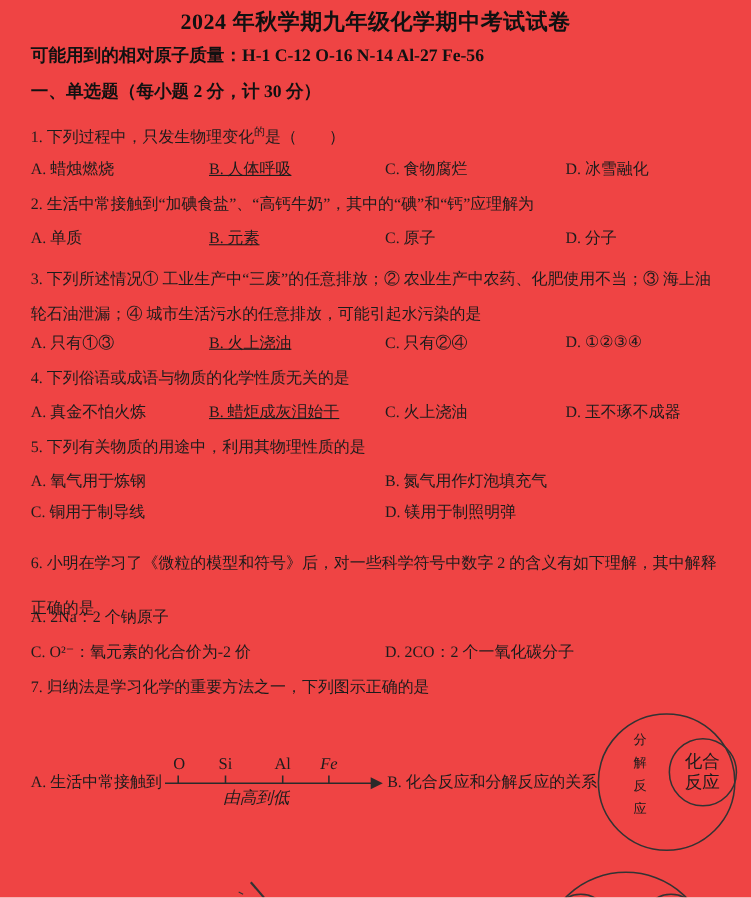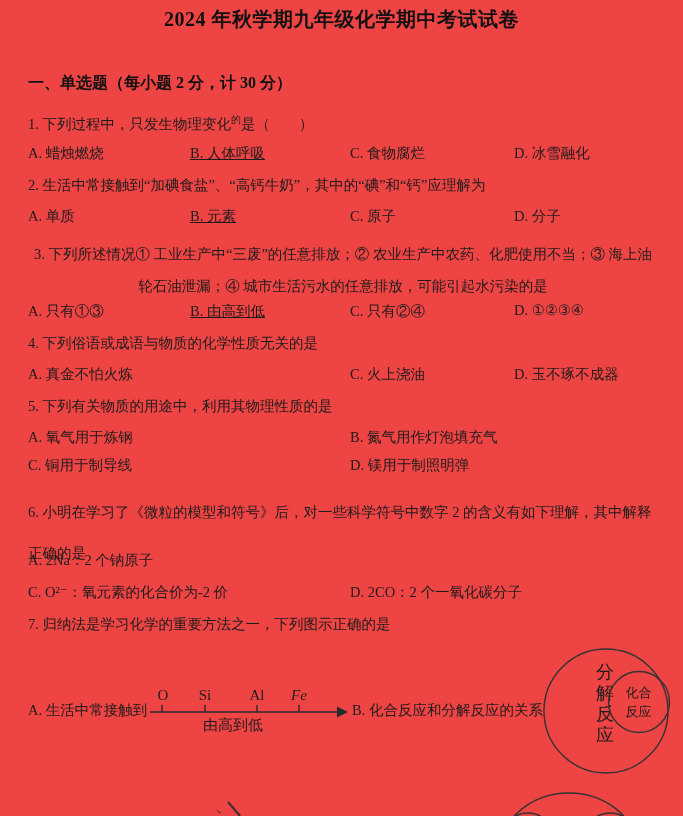--- a/index.html
+++ b/index.html
@@ -35,70 +35,72 @@
     font-size: 14.5px;
     width: 630px;
     white-space: normal;
   }
   .bold { font-weight: 700; font-size: 16px; color: #111; }
   .optrow { position: absolute; left: 0; width: 651px; height: 22px; }
   .opt { position: absolute; font-size: 14.5px; white-space: nowrap; }
   .c1 { left: 28px; } .c2 { left: 190px; text-decoration: underline; } .c3 { left: 350px; } .c4 { left: 514px; }
   .sup { font-size: 10px; vertical-align: 6px; }
   .ticklabel { position: absolute; font-size: 15px; width: 22px; text-align: center; }
-  .axiscaption { position: absolute; font-size: 15px; }
+  .axiscaption { position: absolute; font-size: 15px; font-style: italic; }
   .venn-outer-label {
-    position: absolute; left: 596px; top: 662px;
-    width: 18px; font-size: 18px; line-height: 21px;
-    word-break: break-all; text-align: center;
+    position: absolute; left: 570px; top: 662px;
+    width: 18px; font-size: 12px; line-height: 21px;
+    word-break: break-all; text-align: right;
   }
   .venn-inner-label {
     position: absolute; left: 622px; top: 683px;
-    width: 33px; font-size: 13px; line-height: 19px;
+    width: 33px; font-size: 16px; line-height: 19px;
     word-break: break-all; text-align: center;
   }
   .diagrams { position: absolute; left: 0; top: 0; width: 683px; height: 816px; pointer-events: none; }
 </style>
 </head>
 <body>
 
 <div class="page">
 
   <h1 class="title">2024 年秋学期九年级化学期中考试试卷</h1>
 
+  <div class="line bold" style="top:40px">可能用到的相对原子质量：H-1 C-12 O-16 N-14 Al-27 Fe-56</div>
 
   <div class="line bold" style="top:73px">一、单选题（每小题 2 分，计 30 分）</div>
 
   <div class="line" style="top:113px"><span>1. 下列过程中，只发生物理变化</span><span class="sup">的</span><span>是（　　）</span></div>
   <div class="optrow" style="top:144px">
     <span class="opt c1">A. 蜡烛燃烧</span>
     <span class="opt c2">B. 人体呼吸</span>
     <span class="opt c3">C. 食物腐烂</span>
     <span class="opt c4">D. 冰雪融化</span>
   </div>
 
   <div class="line" style="top:176px">2. 生活中常接触到“加碘食盐”、“高钙牛奶”，其中的“碘”和“钙”应理解为</div>
   <div class="optrow" style="top:207px">
     <span class="opt c1">A. 单质</span>
     <span class="opt c2">B. 元素</span>
     <span class="opt c3">C. 原子</span>
     <span class="opt c4">D. 分子</span>
   </div>
 
-  <div class="wrapline" style="top:238px; line-height:32px;text-align:center;">3. 下列所述情况① 工业生产中“三废”的任意排放；② 农业生产中农药、化肥使用不当；③ 海上油轮石油泄漏；④ 城市生活污水的任意排放，可能引起水污染的是</div>
+  <div class="wrapline" style="top:238px; line-height:32px;">3. 下列所述情况① 工业生产中“三废”的任意排放；② 农业生产中农药、化肥使用不当；③ 海上油轮石油泄漏；④ 城市生活污水的任意排放，可能引起水污染的是</div>
   <div class="optrow" style="top:302px">
     <span class="opt c1">A. 只有①③</span>
-    <span class="opt c2">B. 由高到低</span>
+    <span class="opt c2">B. 火上浇油</span>
     <span class="opt c3">C. 只有②④</span>
     <span class="opt c4">D. ①②③④</span>
   </div>
 
   <div class="line" style="top:334px">4. 下列俗语或成语与物质的化学性质无关的是</div>
   <div class="optrow" style="top:365px">
     <span class="opt c1">A. 真金不怕火炼</span>
+    <span class="opt c2">B. 蜡炬成灰泪始干</span>
     <span class="opt c3">C. 火上浇油</span>
     <span class="opt c4">D. 玉不琢不成器</span>
   </div>
 
   <div class="line" style="top:397px">5. 下列有关物质的用途中，利用其物理性质的是</div>
   <div class="optrow" style="top:456px">
     <span class="opt c1">C. 铜用于制导线</span>
     <span class="opt c3">D. 镁用于制照明弹</span>
   </div>
   <div class="optrow" style="top:428px">

